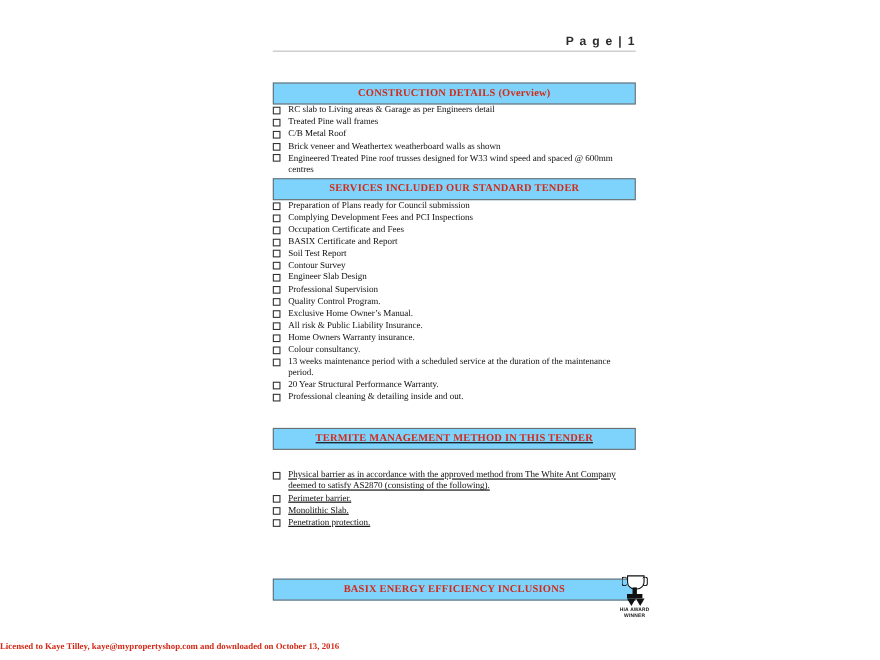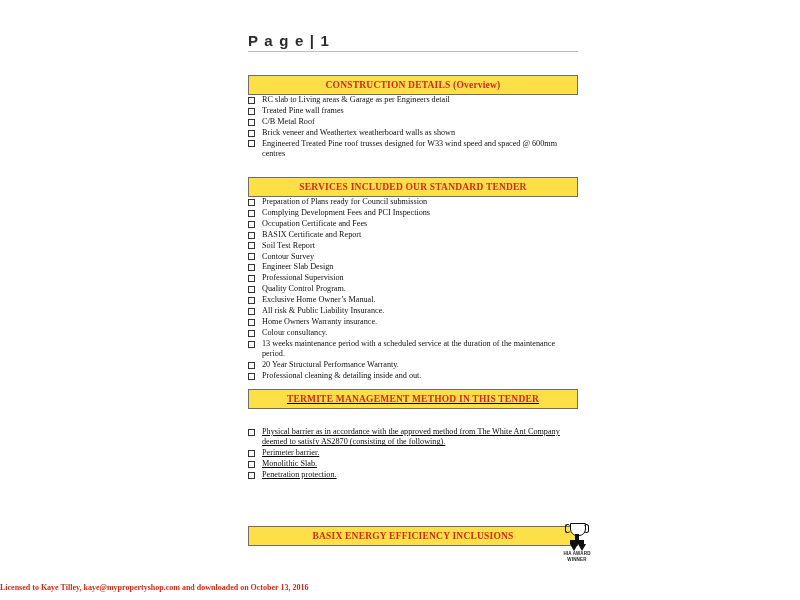--- a/index.html
+++ b/index.html
@@ -22,35 +22,36 @@
     height: 600px;
     background: #ffffff;
   }
 
   
   .header {
     position: absolute;
     left: 248px;
     top: 32px;
     width: 330px;
+    text-align: right;
     font-family: "Liberation Sans", sans-serif;
-    font-size: 15px;
+    font-size: 11px;
     font-weight: bold;
     letter-spacing: 1.2px;
     color: #2b2b2b;
   }
   .header .rule {
     margin-top: 2px;
     border-bottom: 1px solid #bdbdbd;
     width: 100%;
   }
 
   
   .banner {
-    background: #fde047;
+    background: #7dd3fc;
     border: 1px solid #6e6e6e;
     color: #d32a18;
     font-family: "Liberation Serif", serif;
     font-weight: bold;
     font-size: 9.5px;
     text-align: center;
     padding: 4px 0 4px 0;
     letter-spacing: 0.2px;
   }
 
@@ -199,21 +200,21 @@
     <div class="banner">CONSTRUCTION DETAILS (Overview)</div>
     <ul class="checklist list-indent">
       <li><span class="box"></span><span>RC slab to Living areas &amp; Garage as per Engineers detail</span></li>
       <li><span class="box"></span><span>Treated Pine wall frames</span></li>
       <li><span class="box"></span><span>C/B Metal Roof</span></li>
       <li><span class="box"></span><span>Brick veneer and Weathertex weatherboard walls as shown</span></li>
       <li><span class="box"></span><span>Engineered Treated Pine roof trusses designed for W33 wind speed and spaced @ 600mm centres</span></li>
     </ul>
   </div>
 
-  <div class="block" style="top:177px;">
+  <div class="block" style="top:162px;">
     <div class="banner">SERVICES INCLUDED OUR STANDARD TENDER</div>
     <ul class="checklist list-indent">
       <li><span class="box"></span><span>Preparation of Plans ready for Council submission</span></li>
       <li><span class="box"></span><span>Complying Development Fees and PCI Inspections</span></li>
       <li><span class="box"></span><span>Occupation Certificate and Fees</span></li>
       <li><span class="box"></span><span>BASIX Certificate and Report</span></li>
       <li><span class="box"></span><span>Soil Test Report</span></li>
       <li><span class="box"></span><span>Contour Survey</span></li>
       <li><span class="box"></span><span>Engineer Slab Design</span></li>
       <li><span class="box"></span><span>Professional Supervision</span></li>

